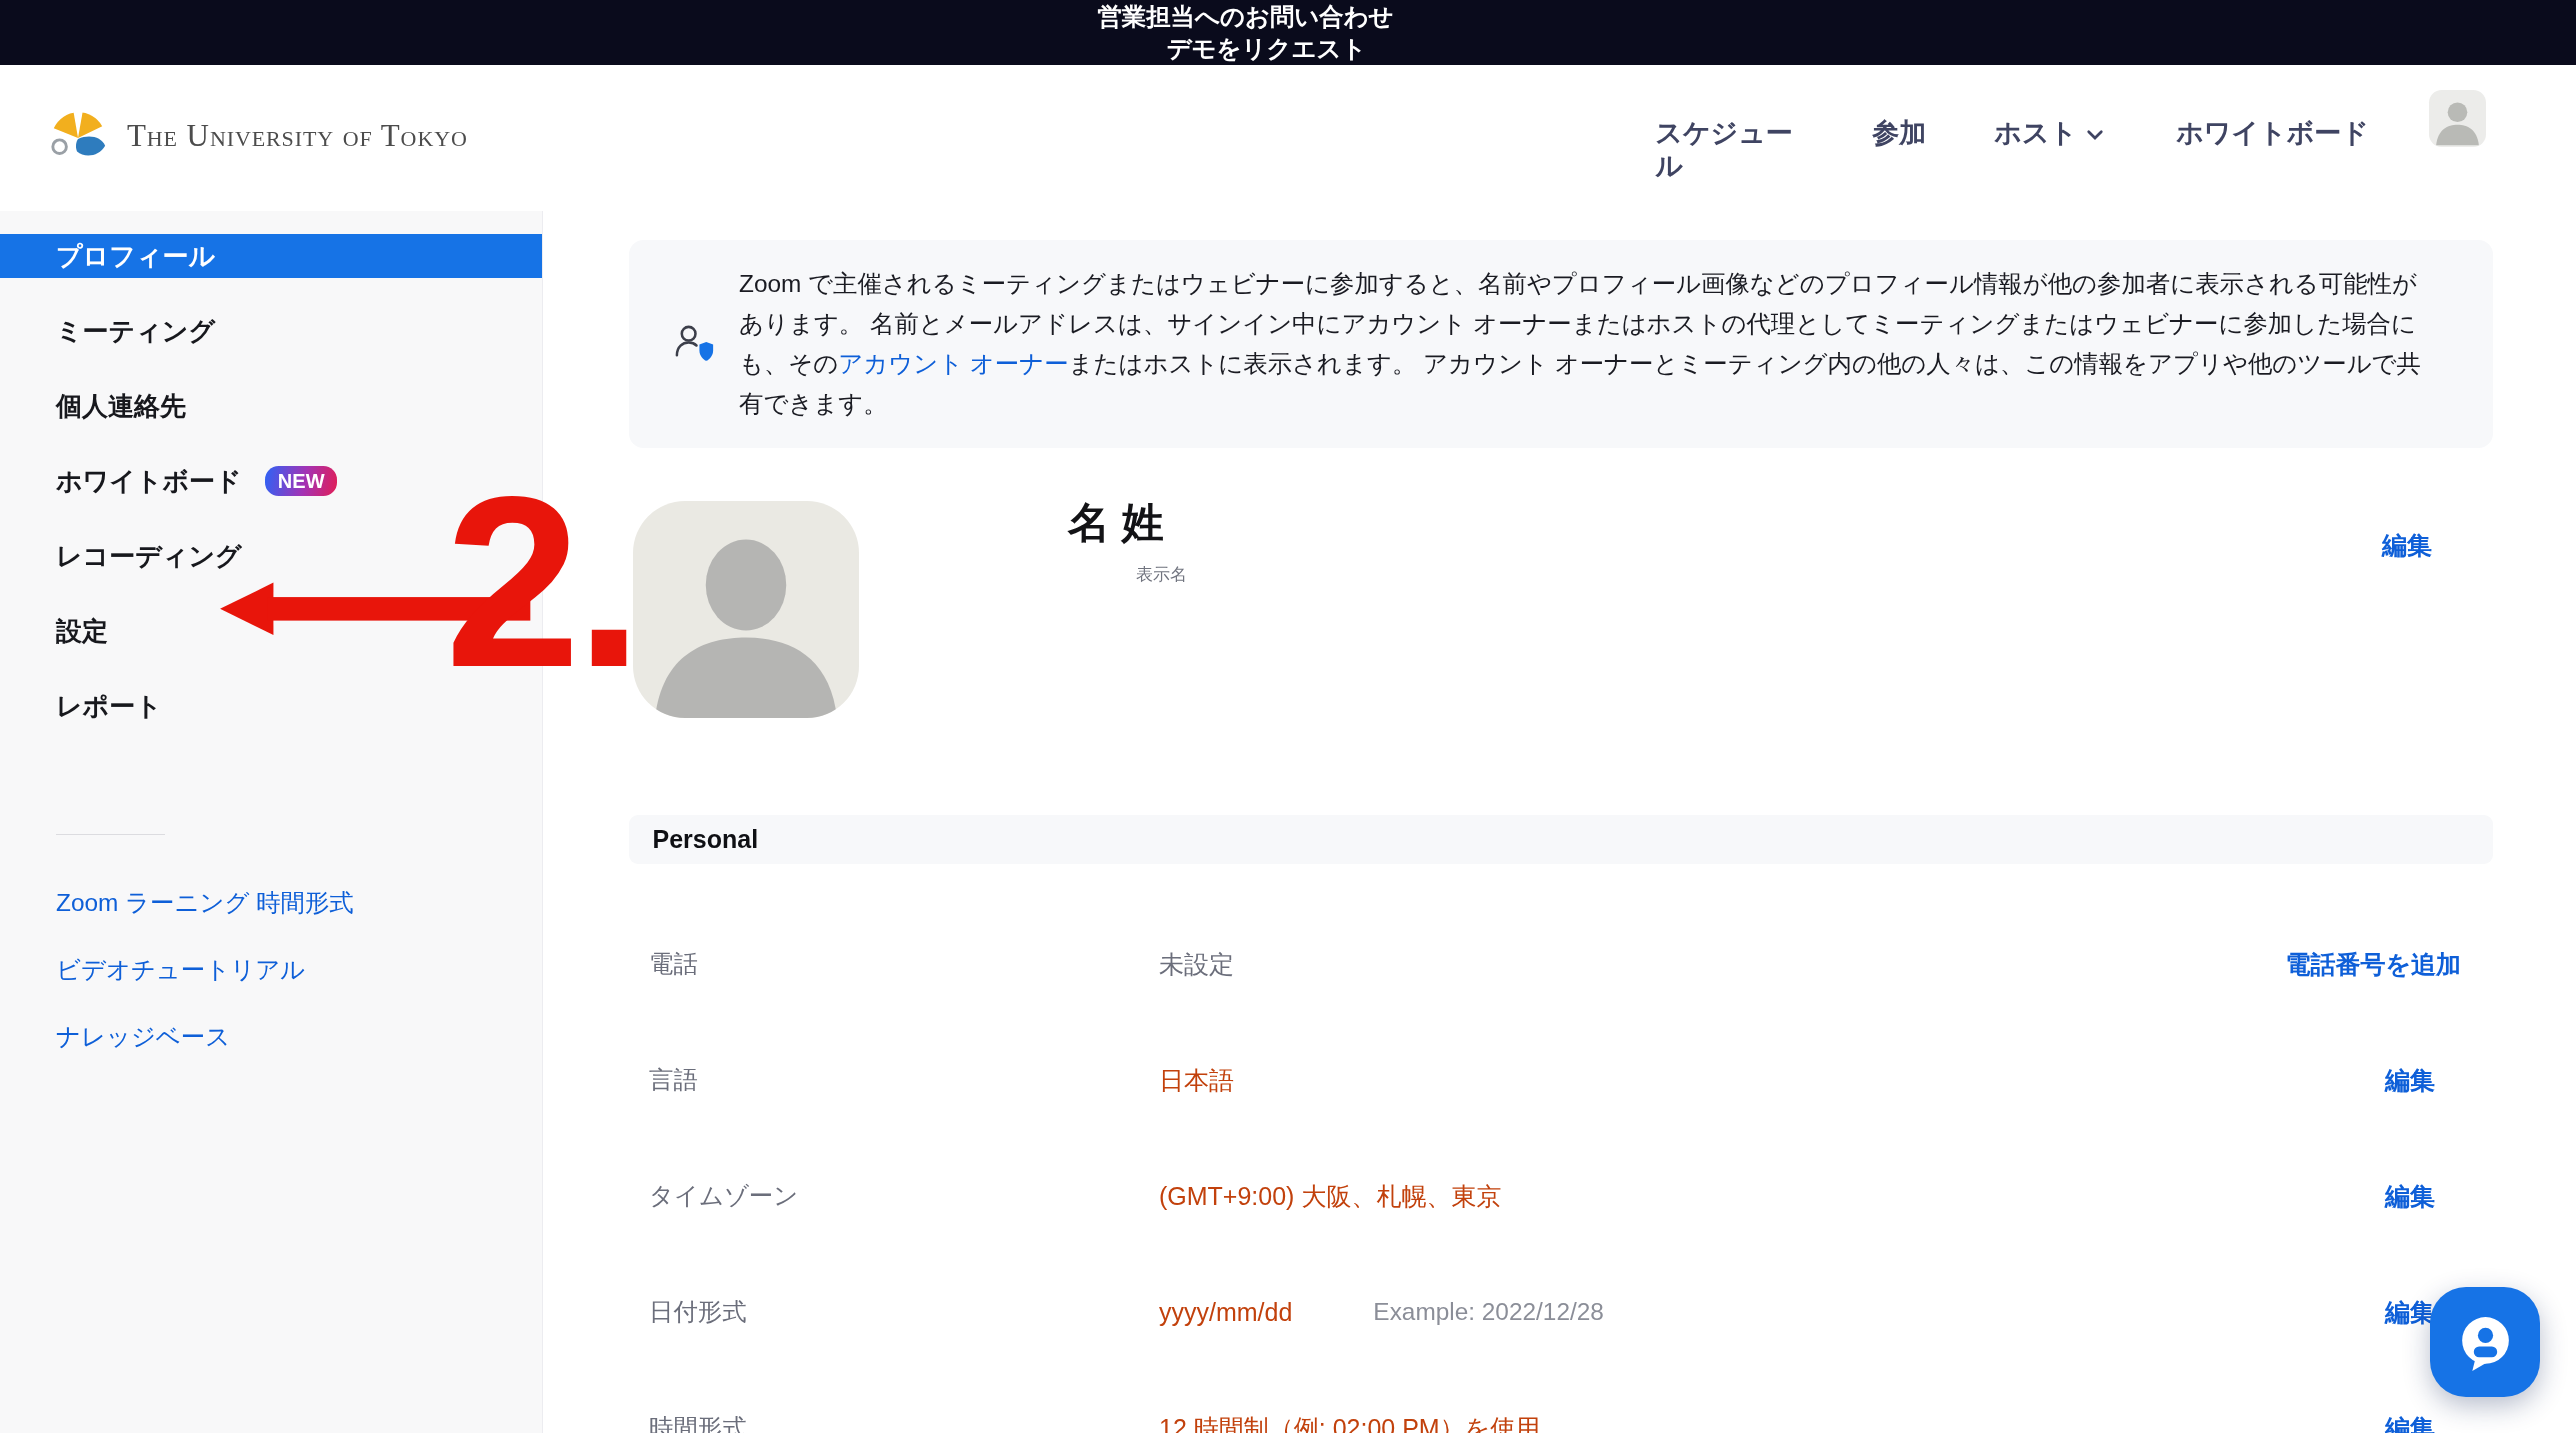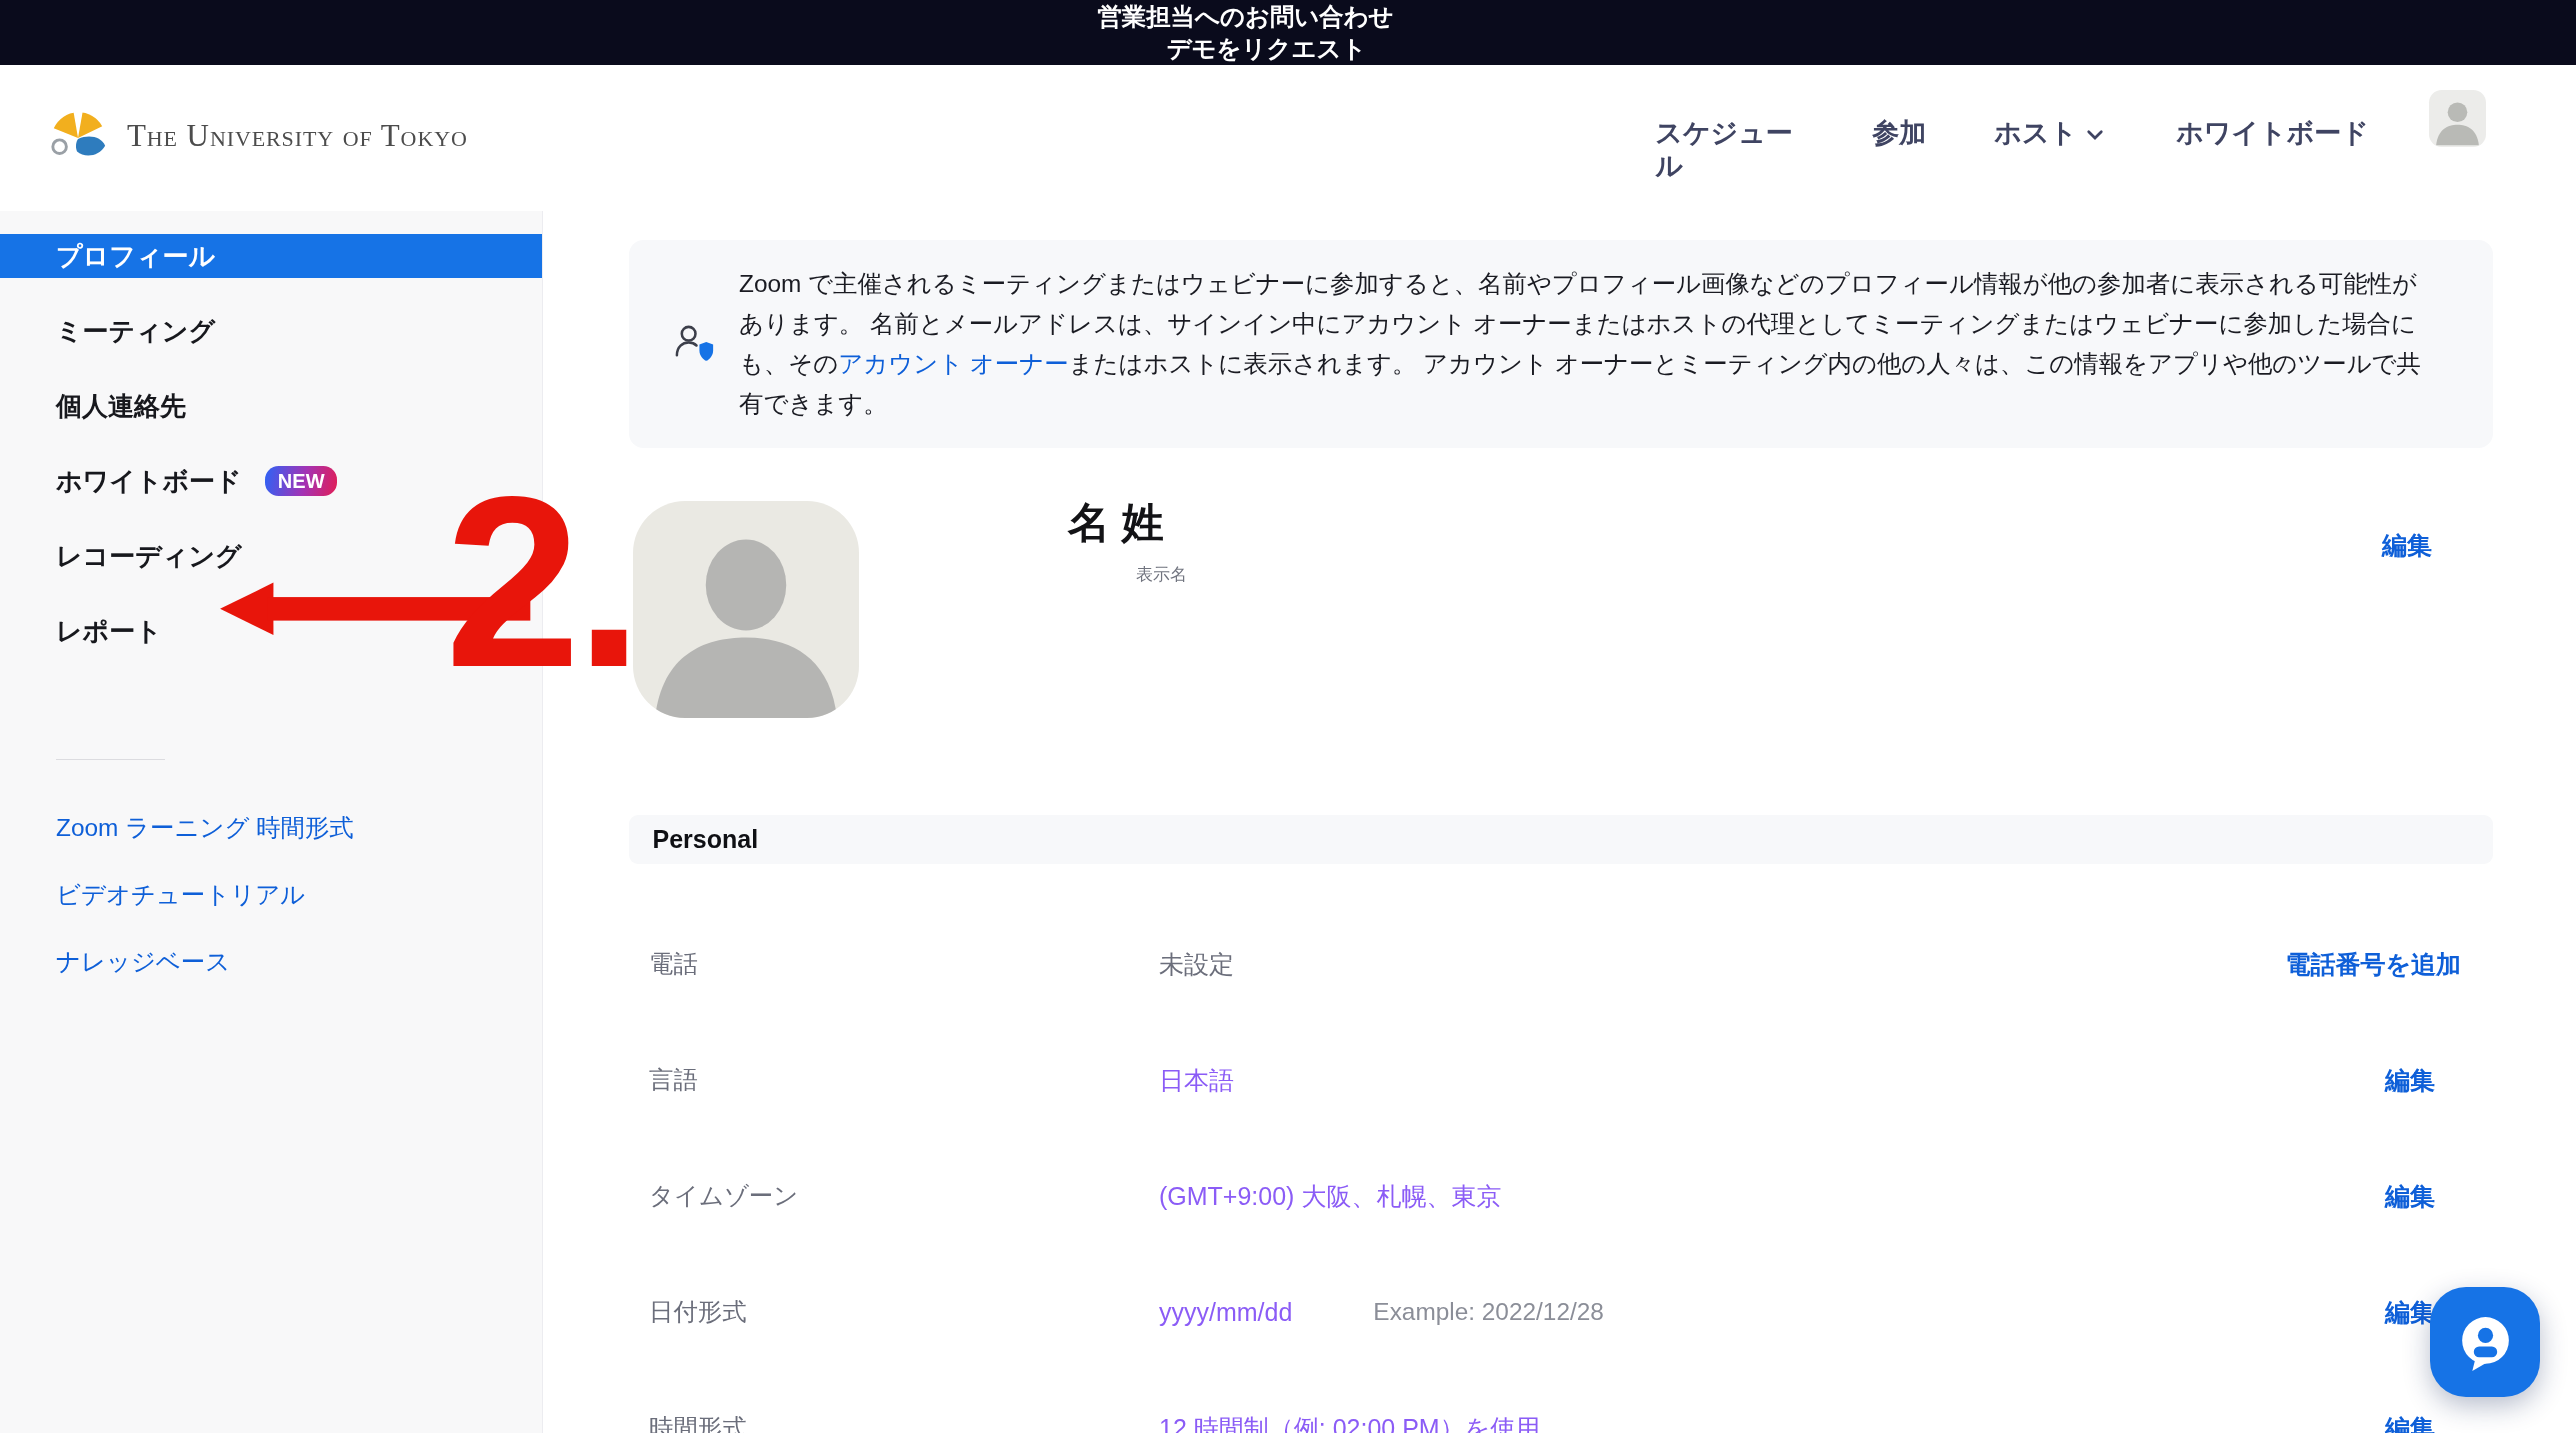--- a/index.html
+++ b/index.html
@@ -101,21 +101,21 @@
   .edit-link { color:#0e5fd8; font-size:25px; font-weight:600; cursor:pointer; white-space:nowrap; }
   .edit-name { position:absolute; right:144px; top:529px; z-index:2; }
   .personal-bar {
     position:absolute; left:629px; top:815px; width:1864px; height:49px;
     background:#f7f8fa; border-radius:9px; line-height:49px; padding-left:23.5px;
     font-size:25px; font-weight:700; color:#0f1014; z-index:2;
   }
   .rows { position:absolute; left:629px; top:906px; width:1864px; z-index:2; }
   .prow { height:116px; display:flex; align-items:center; padding-left:20px; }
   .prow .plabel { width:510px; flex:none; font-size:24.4px; color:#6b6e7b; }
-  .prow .pvalue { font-size:25px; color:#8b5cf6; }
+  .prow .pvalue { font-size:25px; color:#c2410c; }
   .prow .pvalue.muted { color:#6b6e7b; }
   .prow .pexample { font-size:24.4px; color:#8b8e98; margin-left:81px; }
   .prow .paction { margin-left:auto; padding-right:32px; }
   .prow .paction .edit-link.short { margin-right:26px; }
   
   .fab {
     position:absolute; left:2430px; top:1287px; width:110px; height:110px;
     border-radius:36px; background:#1673e6; z-index:6; cursor:pointer;
     box-shadow:0 9px 27px rgba(20,40,90,.30);
     display:flex; align-items:center; justify-content:center;
@@ -172,20 +172,21 @@
 
 <div class="sidebar">
   <div class="side-item active">プロフィール</div>
   <div class="side-item">ミーティング</div>
   <div class="side-item">個人連絡先</div>
   <div class="side-item">
     <span>ホワイトボード</span>
     <span class="badge-new">NEW</span>
   </div>
   <div class="side-item">レコーディング</div>
+  <div class="side-item">設定</div>
   <div class="side-item">レポート</div>
   <div class="side-divider"></div>
   <div class="side-links">
     <div class="side-link">Zoom ラーニング 時間形式</div>
     <div class="side-link">ビデオチュートリアル</div>
     <div class="side-link">ナレッジベース</div>
   </div>
 </div>
 
 <div class="notice">

